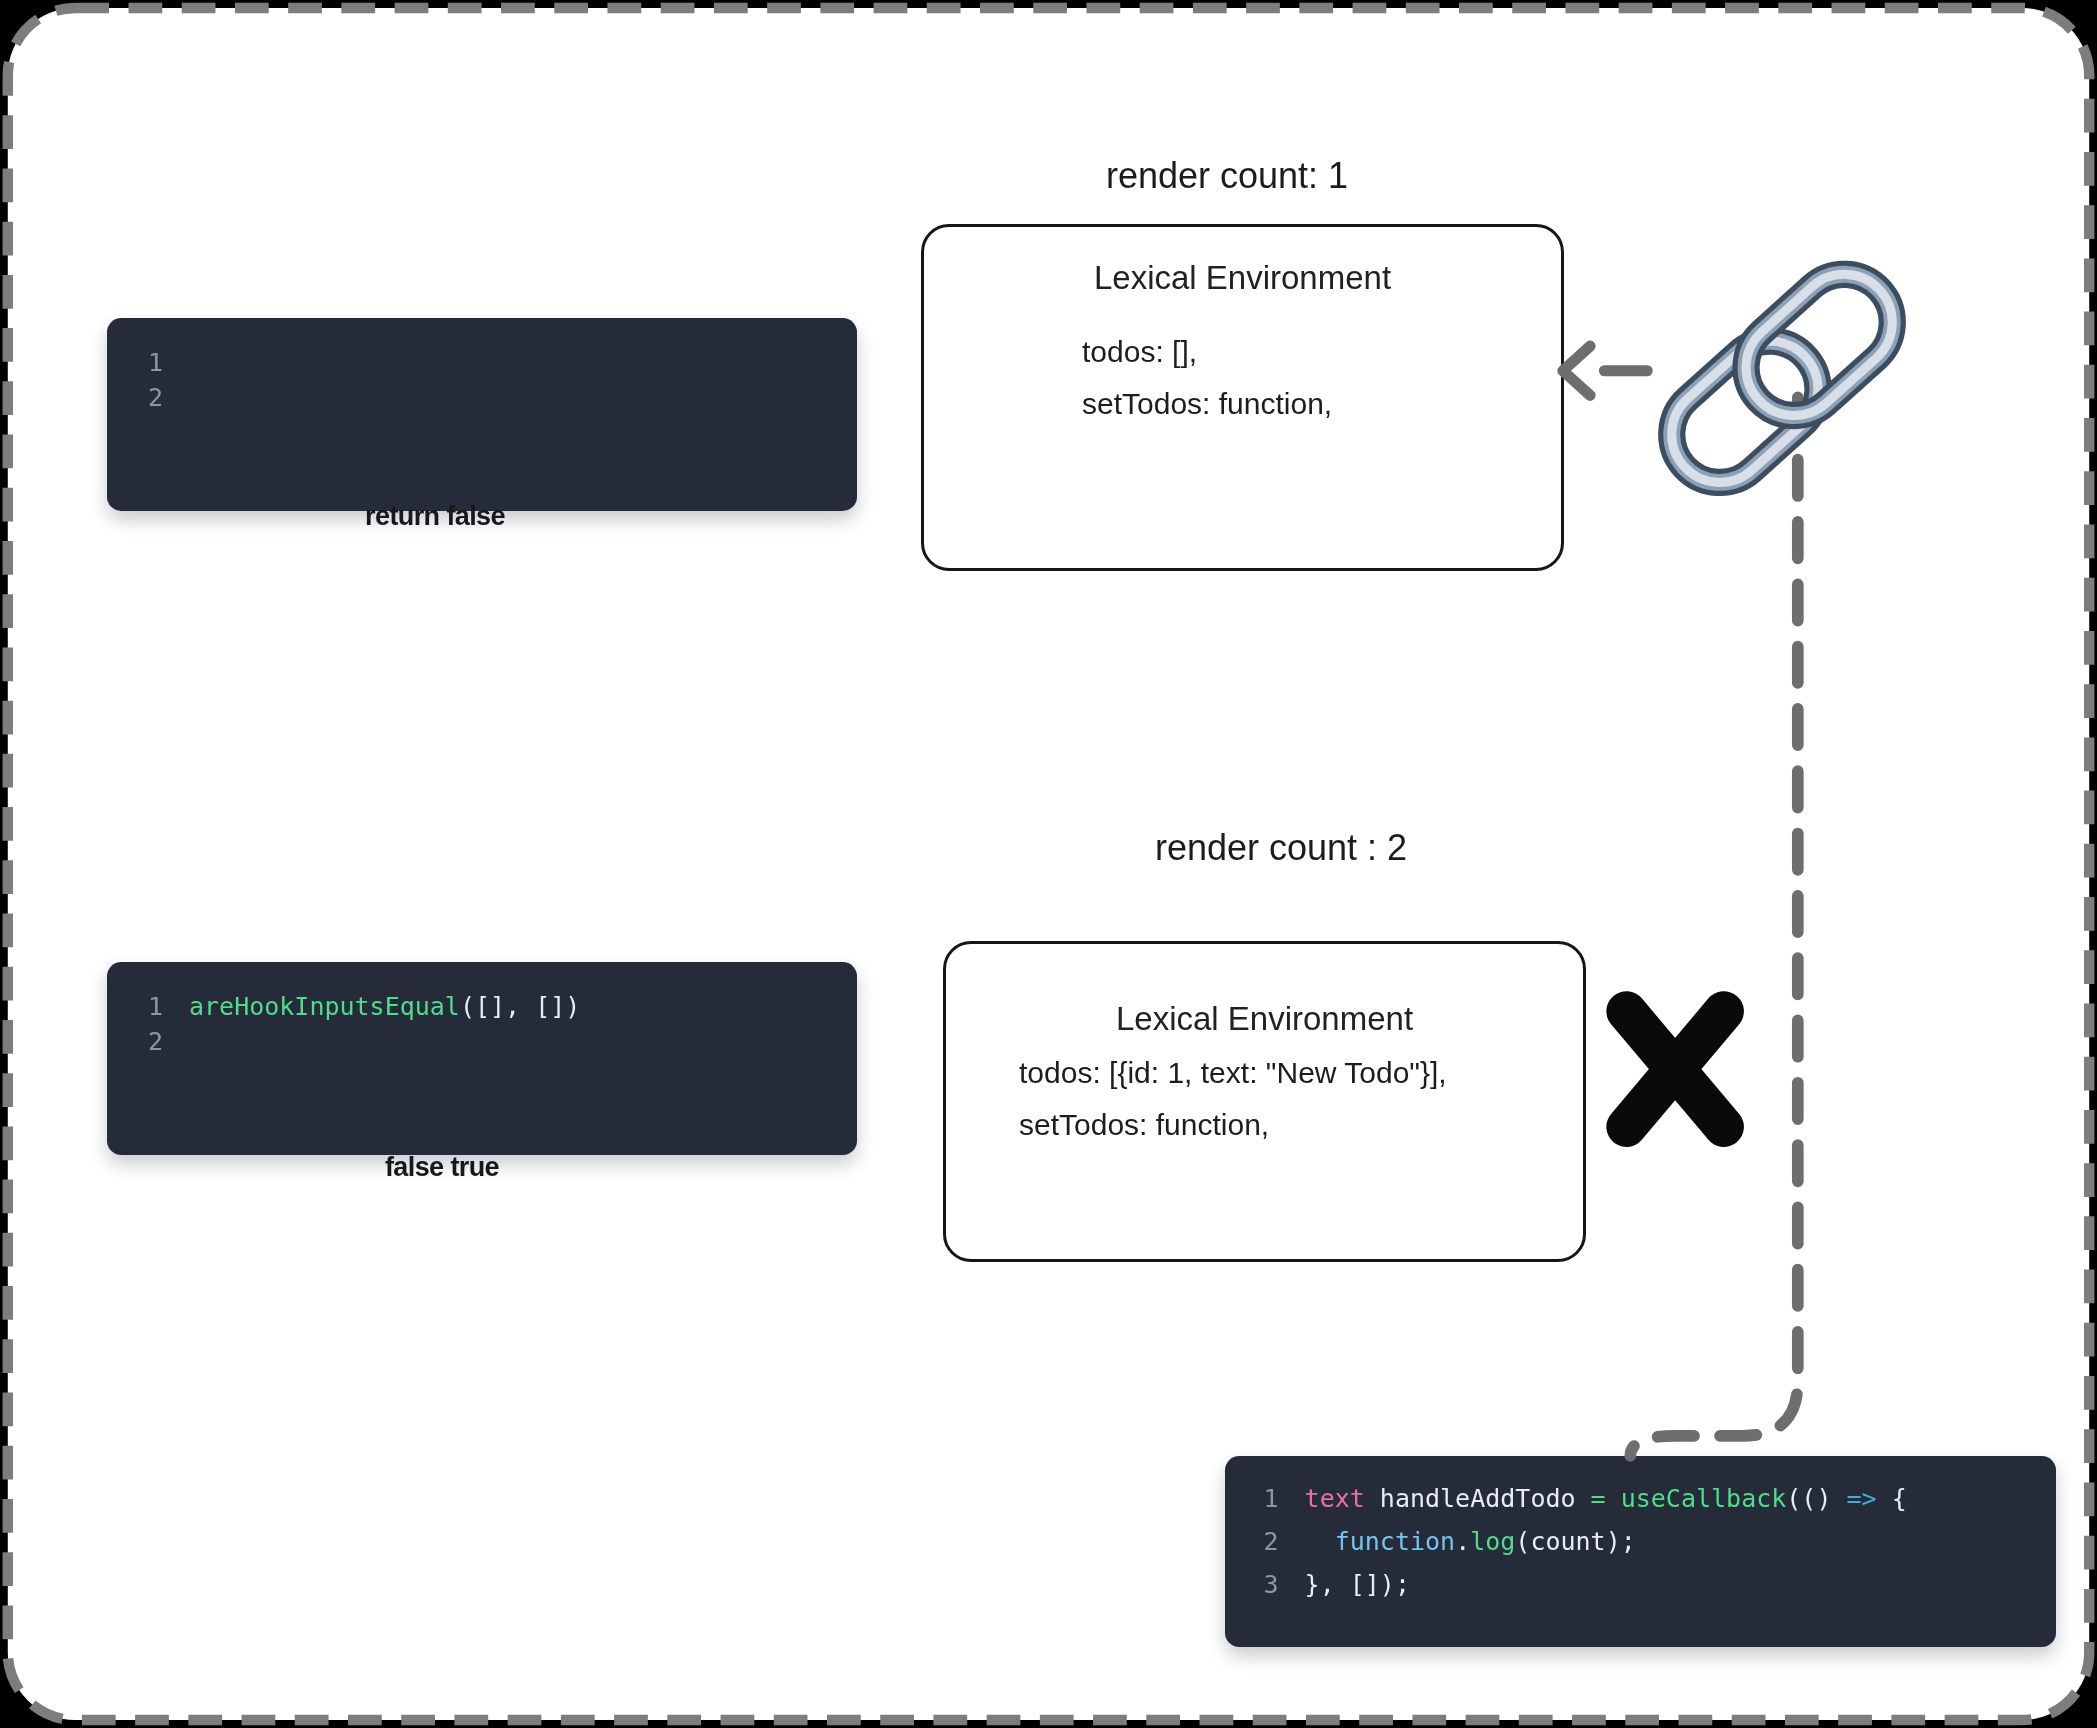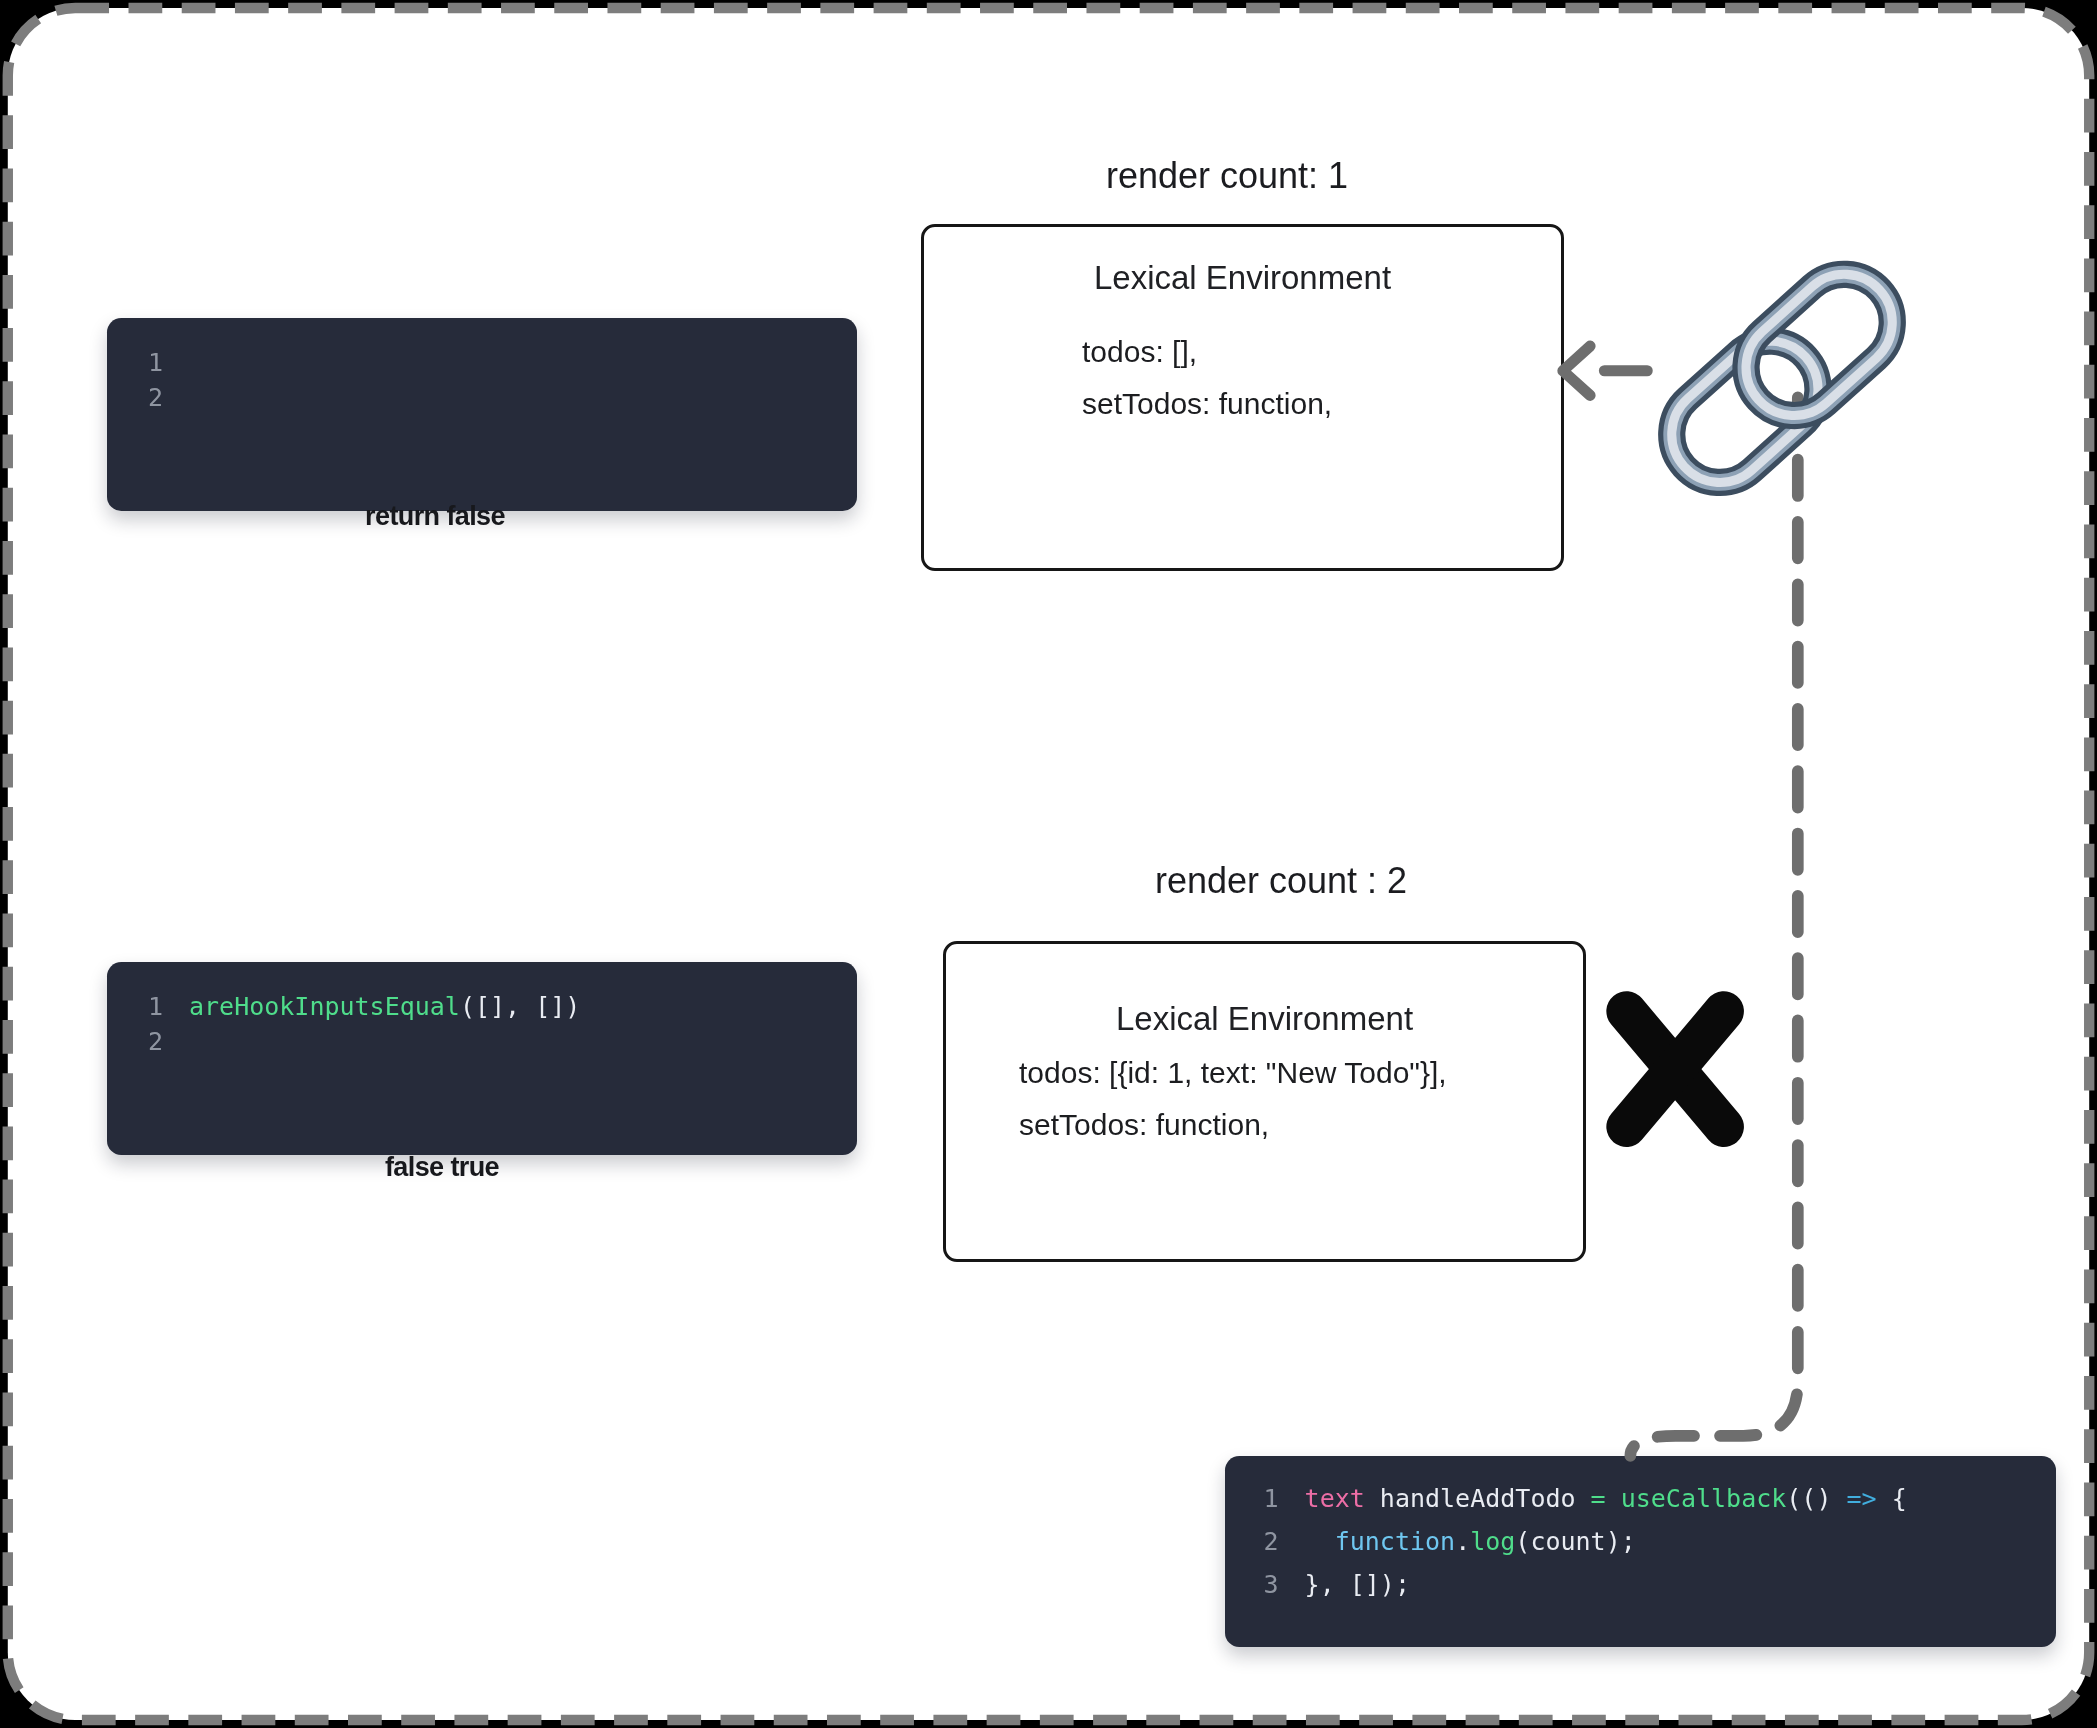--- a/index.html
+++ b/index.html
@@ -44,25 +44,25 @@
     color:#17181c;white-space:nowrap;
   }
   #verdict-1{left:435px;top:501px;}
   #verdict-2{left:442px;top:1152px;}
   
   .render-count{
     position:absolute;transform:translateX(-50%);
     font-size:36px;color:#1b1c20;white-space:nowrap;
   }
   #render-count-1{left:1227px;top:155px;}
-  #render-count-2{left:1281px;top:860px;}
+  #render-count-2{left:1281px;top:827px;}
   
   .envbox{
     position:absolute;background:#fff;
-    border:3.9px solid #161616;border-radius:14px;
+    border:3.9px solid #161616;border-radius:28px;
     box-sizing:border-box;
   }
   #envbox-1{left:921px;top:224px;width:643px;height:347px;}
   #envbox-2{left:943px;top:941px;width:643px;height:321px;}
   .env-title{
     position:absolute;left:0;right:0;text-align:center;
     font-size:33px;color:#202125;white-space:nowrap;
   }
   #envbox-1 .env-title{top:32px;}
   #envbox-2 .env-title{top:56px;}

